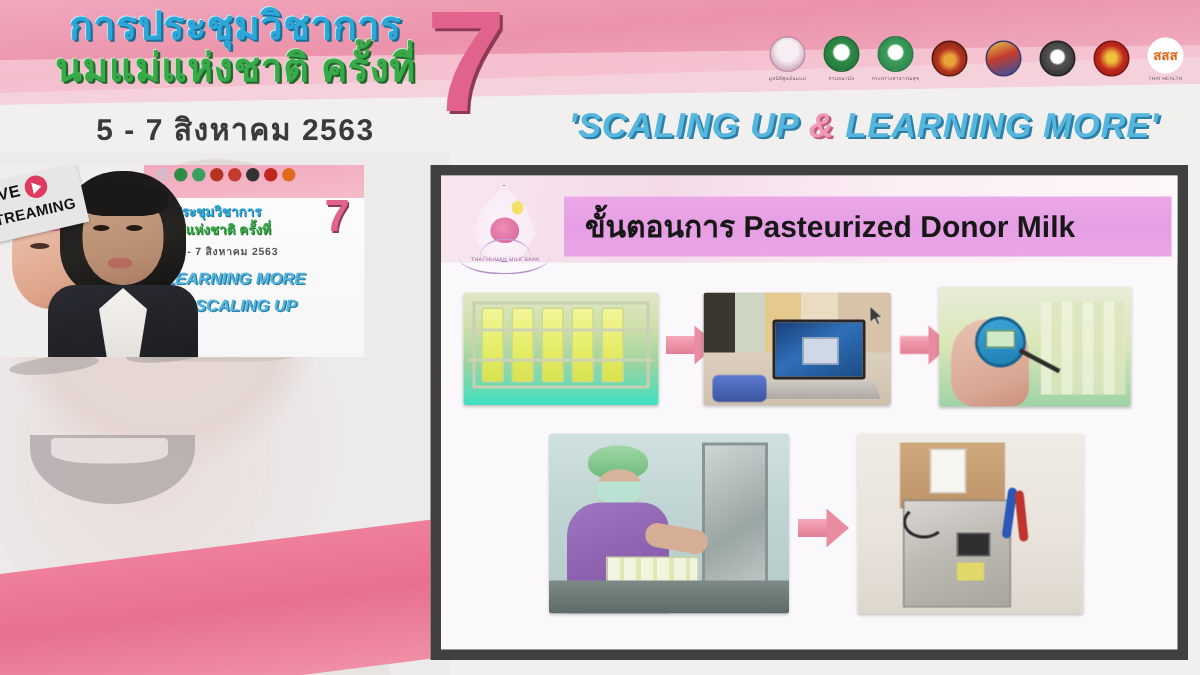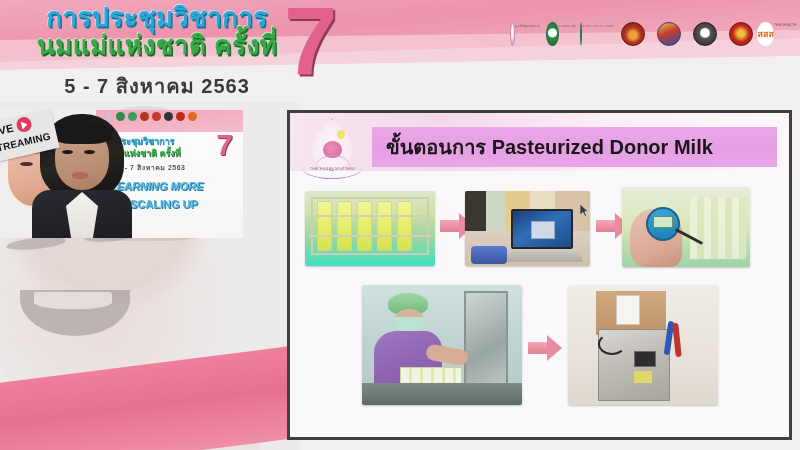--- a/index.html
+++ b/index.html
@@ -103,22 +103,22 @@
     color:#56b6de; letter-spacing:.6px;
     text-shadow:1.6px 1.6px 0 #2b7fa5;
   }
   .tagline .amp{ color:#ef9ab4; text-shadow:1.6px 1.6px 0 #c05c7d; }
 
   
   .logo-strip{
     position:absolute; right:8px; top:22px;
     display:flex; gap:6px; align-items:center;
   }
-  .logo{ width:30px; height:34px; display:flex; 
-         justify-content:center; }
+  .logo{ width:30px; height:34px; display:flex; flex-direction:column;
+         align-items:center; justify-content:center; }
   .logo .mark{ width:24px; height:24px; border-radius:50%; }
   .logo .cap{ font-size:3.2px; color:#6a5a5a; margin-top:1px;
               white-space:nowrap; letter-spacing:.2px; }
   .m1{ background:radial-gradient(circle at 50% 40%,#f6eef2 40%,#d8b9c8 70%,#c89fb4 100%);
        border:1px solid #c08fa8; }
   .m2{ background:radial-gradient(circle at 50% 45%,#fff 30%,#2e8b48 38%,#1d6b33 100%);
        border:1px solid #1d6b33; }
   .m3{ background:radial-gradient(circle at 50% 45%,#fff 28%,#3a9e5c 36%,#2a7c46 100%);
        border:1px solid #2a7c46; }
   .m4{ background:radial-gradient(circle at 50% 55%,#e8a33a 22%,#b3341f 48%,#6d1f12 100%);
@@ -129,21 +129,21 @@
        border:1px solid #222; }
   .m7{ background:radial-gradient(circle at 50% 48%,#f0c13a 20%,#c0281d 52%,#8a1a12 100%);
        border:1px solid #7a1510; }
   .m8{ background:#fff; border:none; display:flex; align-items:center;
        justify-content:center; font-size:9px; font-weight:bold; color:#e06a1e;
        border-radius:3px; }
 
   
   .slide{
     position:absolute; left:287px; top:110px; width:505px; height:330px;
-    background:#fbf8fb; border:3px solid #404040;
+    background:#fbf8fb; border:7px solid #404040;
     overflow:hidden;
   }
   .slide-topwash{
     position:absolute; left:0; top:0; width:100%; height:58px;
     background:linear-gradient(100deg,#f7e6ef 0%,#f4dae9 30%,#fbeef4 62%,#fdf7fa 100%);
   }
   .milk-logo{
     position:absolute; left:10px; top:4px; width:66px; height:62px;
   }
   .drop{
@@ -305,21 +305,21 @@
           color:#2da6d8; text-shadow:.6px .6px 0 #1a6f94; white-space:nowrap; }
   .sp-t2{ position:absolute; left:4px; top:36px; font-size:9px; font-weight:bold;
           color:#3aa94a; text-shadow:.6px .6px 0 #1f6a2a; white-space:nowrap; }
   .sp-7{ position:absolute; right:10px; top:20px; font-size:30px; font-weight:bold;
          color:#e2628e; line-height:1; text-shadow:1px 1px 0 #8d3a55; }
   .sp-date{ position:absolute; left:22px; top:52px; font-size:7px; font-weight:bold;
             color:#555; letter-spacing:.5px; }
   .sp-tag1{ position:absolute; left:14px; top:70px; font-size:11px; font-weight:bold;
             font-style:italic; color:#56b6de; text-shadow:1px 1px 0 #2b7fa5; white-space:nowrap; }
   .sp-tag2{ position:absolute; left:34px; top:88px; font-size:11px; font-weight:bold;
-            color:#56b6de; text-shadow:1px 1px 0 #2b7fa5; white-space:nowrap; }
+            font-style:italic; color:#56b6de; text-shadow:1px 1px 0 #2b7fa5; white-space:nowrap; }
   .sp-baby{
     position:absolute; left:8px; top:22px; width:62px; height:74px;
     background:linear-gradient(160deg,#f0c8b6 0%,#e0a98f 65%,#cf9073 100%);
     border-radius:44% 44% 40% 40%;
   }
   .sp-baby-hat{ position:absolute; left:4px; top:-4px; width:56px; height:26px;
                 background:#e2748f; border-radius:50% 50% 36% 36%; }
   .sp-baby-eye{ position:absolute; width:13px; height:4px; border-radius:50%;
                 background:#4a3128; top:30px; }
   .sp-person{
@@ -396,20 +396,23 @@
     <div class="hdr-pinklight"></div>
     <div class="hdr-white"></div>
 
     <div class="hdr-title">
       <div class="l1">การประชุมวิชาการ</div>
       <div class="l2">นมแม่แห่งชาติ ครั้งที่</div>
     </div>
     <div class="hdr-date">5 - 7 สิงหาคม 2563</div>
     <div class="big-seven">7</div>
 
+    <div class="tagline">
+      <span>'SCALING UP </span><span class="amp">&amp;</span><span> LEARNING MORE'</span>
+    </div>
 
     <div class="logo-strip">
       <div class="logo">
           <div class="mark m1"></div>
           <div class="cap">มูลนิธิศูนย์นมแม่</div>
         </div>
       <div class="logo">
           <div class="mark m2"></div>
           <div class="cap">กรมอนามัย</div>
         </div>

